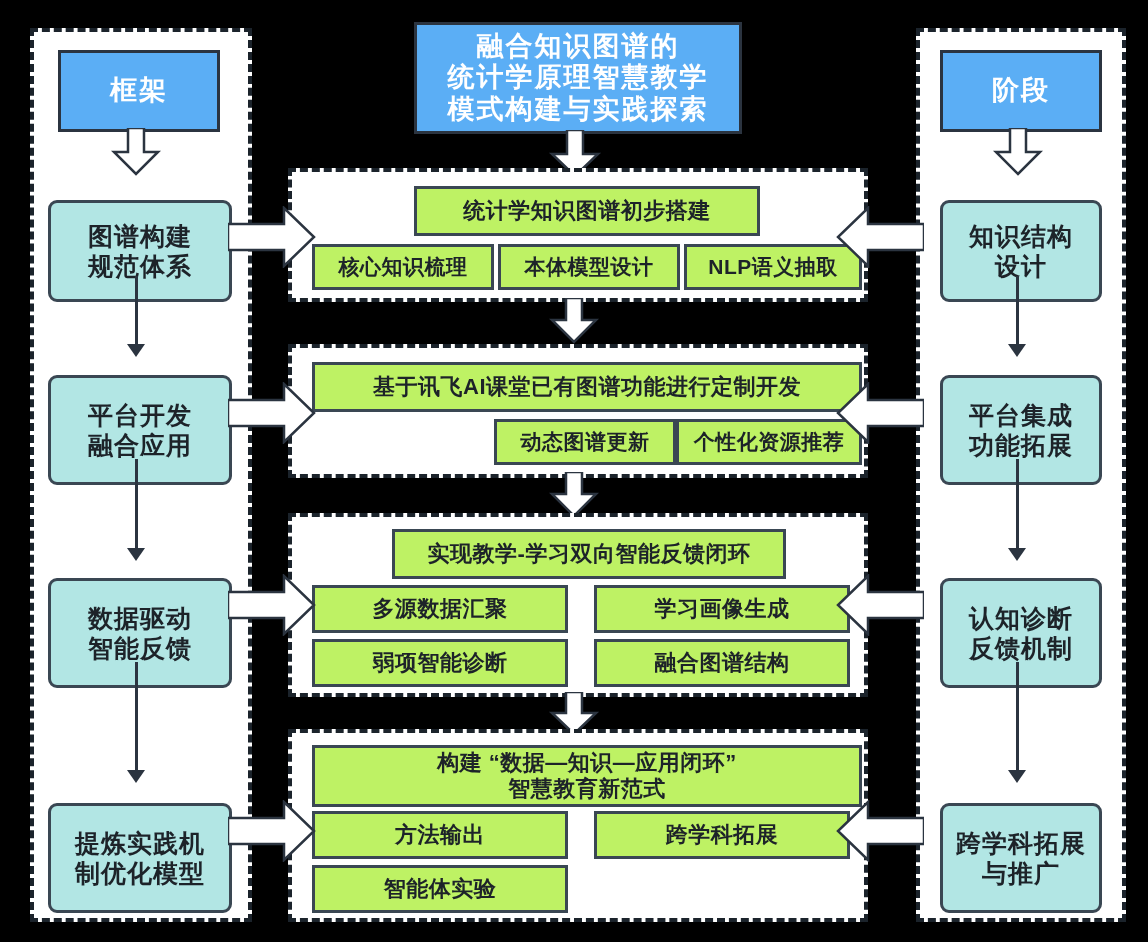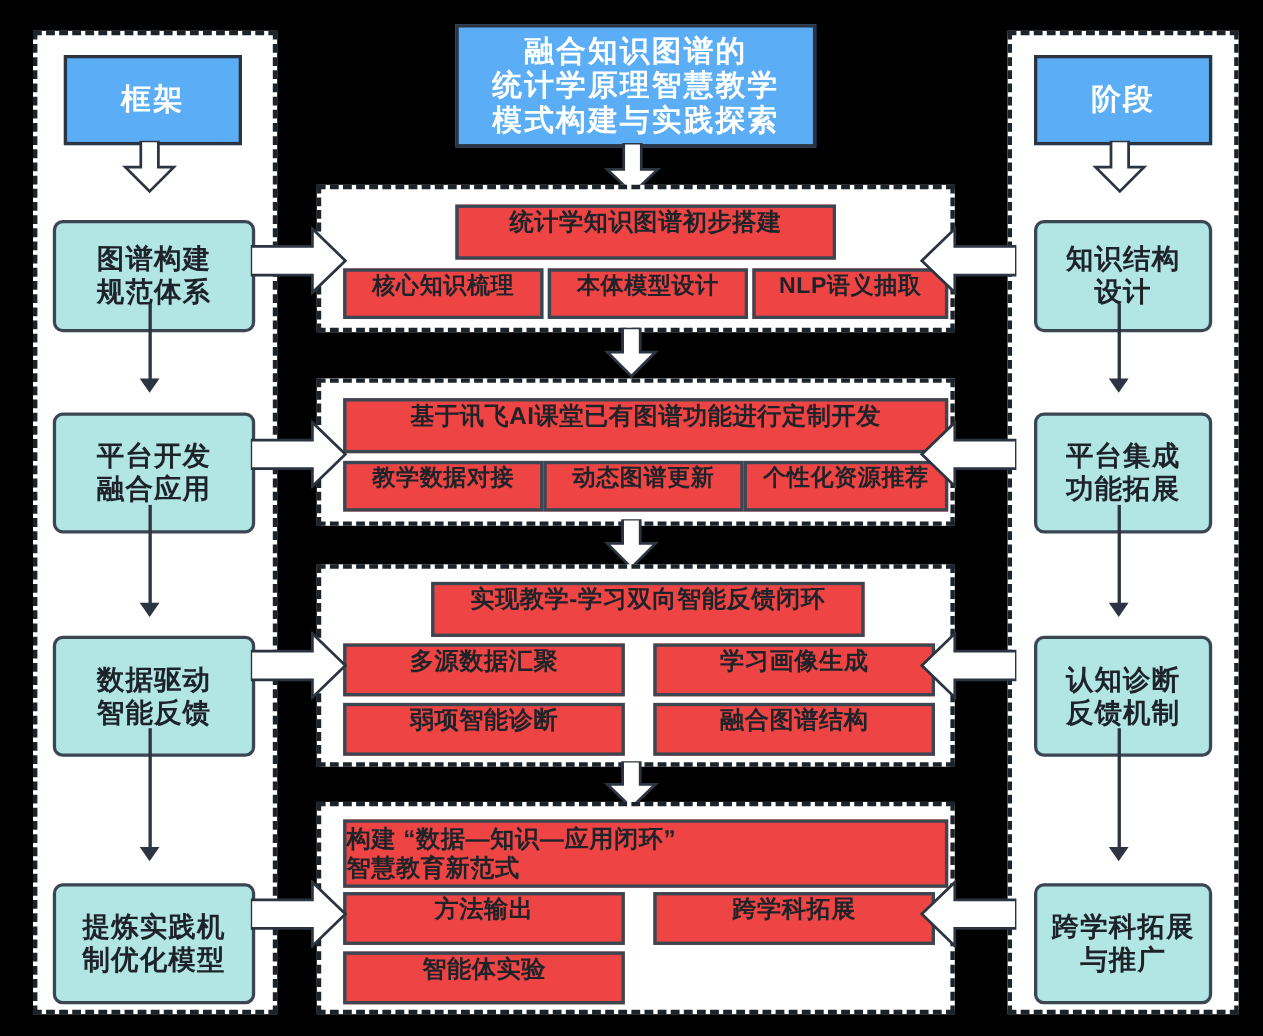--- a/index.html
+++ b/index.html
@@ -44,25 +44,25 @@
     background:#ffffff;
     border:4px dashed #1b232b;
   }
   .center-frame{
     position:absolute;
     background:#ffffff;
     border:4px dashed #1b232b;
   }
   .inner-box{
     position:absolute;
-    background:#ef4444;
+    background:#bef264;
     border:3px solid #3a4753;
     color:#1d2329;
     font-weight:bold;
-    display:flex;align-items:flex-start;justify-content:center;
+    display:flex;align-items:center;justify-content:center;
     text-align:center;
     line-height:1.2;
     letter-spacing:0.5px;
   }
   .inner-main{font-size:22px;}
   .inner-sub{font-size:21px;}
 
   
   .arrow{position:absolute;}
   .arrow svg{display:block;}
@@ -206,23 +206,20 @@
       <polygon points="18,0 34,0 34,22 48,22 26,44 4,22 18,22" fill="#ffffff" stroke="#2b3440" stroke-width="2.5"></polygon>
     </svg>
   </div>
 
   <div class="center-frame" style="left:288px;top:344px;width:572px;height:126px;"></div>
 
   <div class="inner-box inner-main" style="left:312px;top:362px;width:544px;height:44px;">
     <span>基于讯飞AI课堂已有图谱功能进行定制开发</span>
   </div>
 
-  <div class="inner-box inner-sub" style="left:312px;top:419px;width:176px;height:40px;">
-    <span>教学数据对接</span>
-  </div>
   <div class="inner-box inner-sub" style="left:494px;top:419px;width:176px;height:40px;">
     <span>动态图谱更新</span>
   </div>
   <div class="inner-box inner-sub" style="left:676px;top:419px;width:180px;height:40px;">
     <span>个性化资源推荐</span>
   </div>
 
   <div class="arrow" style="left:228px;top:382px;">
     <svg width="88" height="62" viewBox="0 0 88 62">
       <polygon points="0,18 56,18 56,2 86,31 56,60 56,44 0,44" fill="#ffffff" stroke="#2b3440" stroke-width="2.5"></polygon>

